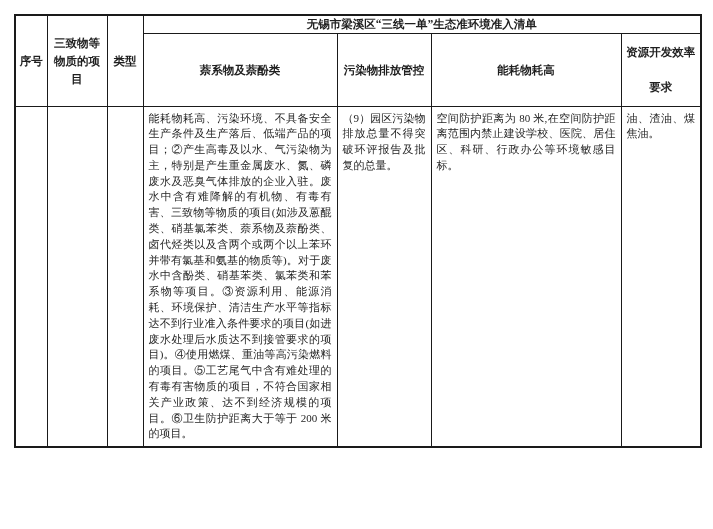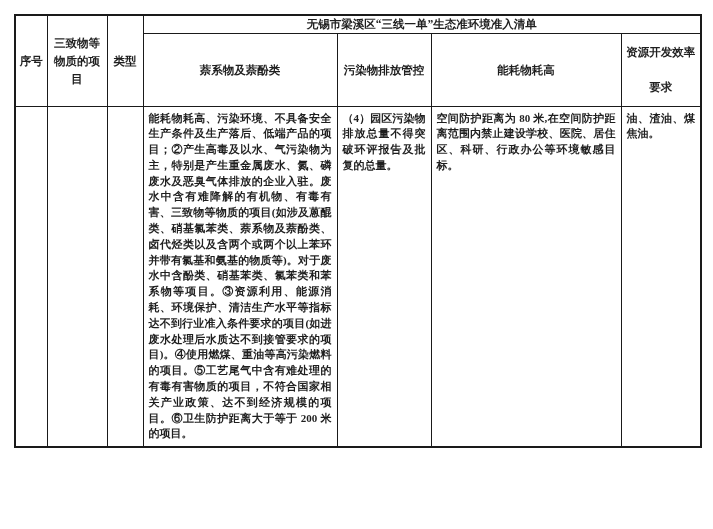--- a/index.html
+++ b/index.html
@@ -54,21 +54,21 @@
   }
   tr.r-body {
     height: 310px;
   }
   tr.r-body td {
     vertical-align: top;
     font-size: 11px;
     line-height: 15.8px;
     padding: 4px 5px;
     text-align: justify;
-    font-weight: bold;
+    font-weight: normal;
   }
   .page-number {
     position: absolute;
     top: 498px;
     left: 0;
     width: 100%;
     text-align: center;
     font-size: 11.5px;
     color: #3a3a3a;
     letter-spacing: 1px;
@@ -100,21 +100,21 @@
         <td class="h">萘系物及萘酚类</td>
         <td class="h">污染物排放管控</td>
         <td class="h">能耗物耗高</td>
         <td class="h h-resource">资源开发效率要求</td>
       </tr>
       <tr class="r-body">
         <td></td>
         <td></td>
         <td></td>
         <td>能耗物耗高、污染环境、不具备安全生产条件及生产落后、低端产品的项目；②产生高毒及以水、气污染物为主，特别是产生重金属废水、氮、磷废水及恶臭气体排放的企业入驻。废水中含有难降解的有机物、有毒有害、三致物等物质的项目(如涉及蒽醌类、硝基氯苯类、萘系物及萘酚类、卤代烃类以及含两个或两个以上苯环并带有氯基和氨基的物质等)。对于废水中含酚类、硝基苯类、氯苯类和苯系物等项目。③资源利用、能源消耗、环境保护、清洁生产水平等指标达不到行业准入条件要求的项目(如进废水处理后水质达不到接管要求的项目)。④使用燃煤、重油等高污染燃料的项目。⑤工艺尾气中含有难处理的有毒有害物质的项目，不符合国家相关产业政策、达不到经济规模的项目。⑥卫生防护距离大于等于 200 米的项目。</td>
-        <td>（4）园区污染物排放总量不得突破环评报告及批复的总量。</td>
+        <td>（9）园区污染物排放总量不得突破环评报告及批复的总量。</td>
         <td>空间防护距离为 80 米,在空间防护距离范围内禁止建设学校、医院、居住区、科研、行政办公等环境敏感目标。</td>
         <td>油、渣油、煤焦油。</td>
       </tr>
     </tbody>
   </table>
 
 
 </div>
 
 </body></html>

